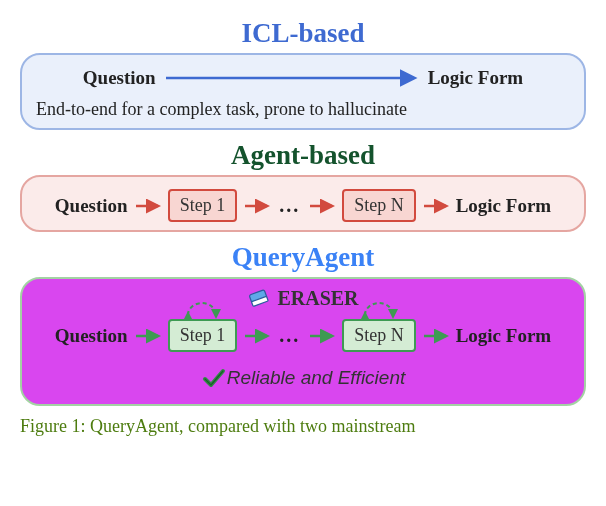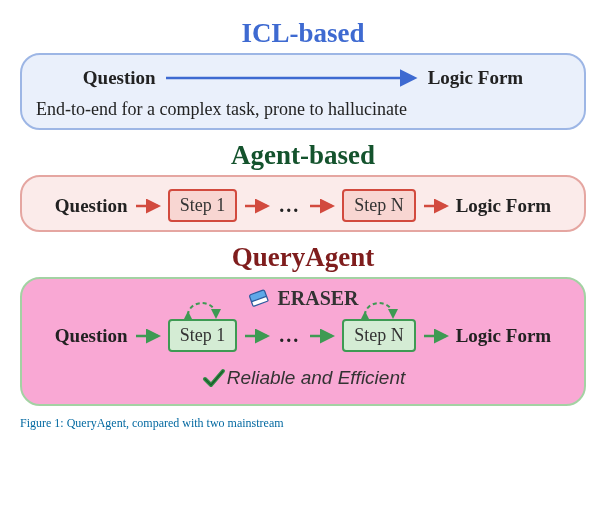--- a/index.html
+++ b/index.html
@@ -21,24 +21,24 @@
   }
   .panel {
     border-radius: 20px;
     border: 2px solid;
     padding: 12px 14px 8px 14px;
     margin-bottom: 10px;
     position: relative;
   }
   .panel-blue { background: #eaf0fb; border-color: #9db6e5; }
   .panel-red  { background: #fbebea; border-color: #e5a6a1; }
-  .panel-green{ background: #f9a8d4; border-color: #a3d2a3; padding-top: 40px; padding-bottom:14px; }
+  .panel-green{ background: #d946ef; border-color: #a3d2a3; padding-top: 40px; padding-bottom:14px; }
   .title-blue { color: #3e6ad1; }
   .title-red  { color: #14532d; font-family: Georgia, serif; }
-  .title-green{ color: #7f1d1d; }
+  .title-green{ color: #3b82f6; }
   .row {
     display: flex;
     align-items: center;
     justify-content: center;
     gap: 6px;
     flex-wrap: nowrap;
   }
   .bold { font-weight: bold; font-size: 19px; }
   .subtext {
     text-align: left;
@@ -76,22 +76,22 @@
     justify-content: center;
     gap: 0;
     margin-top: 14px;
     font-size: 19px;
     font-style: italic;
     font-family: 'Comic Sans MS', cursive, sans-serif;
     color: #333;
   }
   .caption {
     font-family: 'Times New Roman', serif;
-    font-size: 12px;
-    color: #0369a1;
+    font-size: 18px;
+    color: #4d7c0f;
   }
   
   .loop {
     position: absolute;
     width: 40px;
     height: 28px;
     top: -30px;
     left: 50%;
     transform: translateX(-50%);
   }

